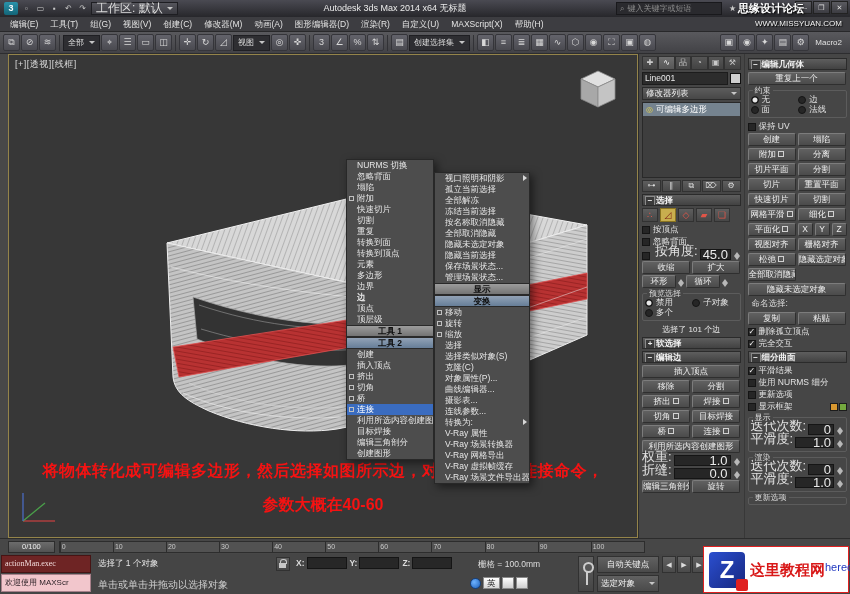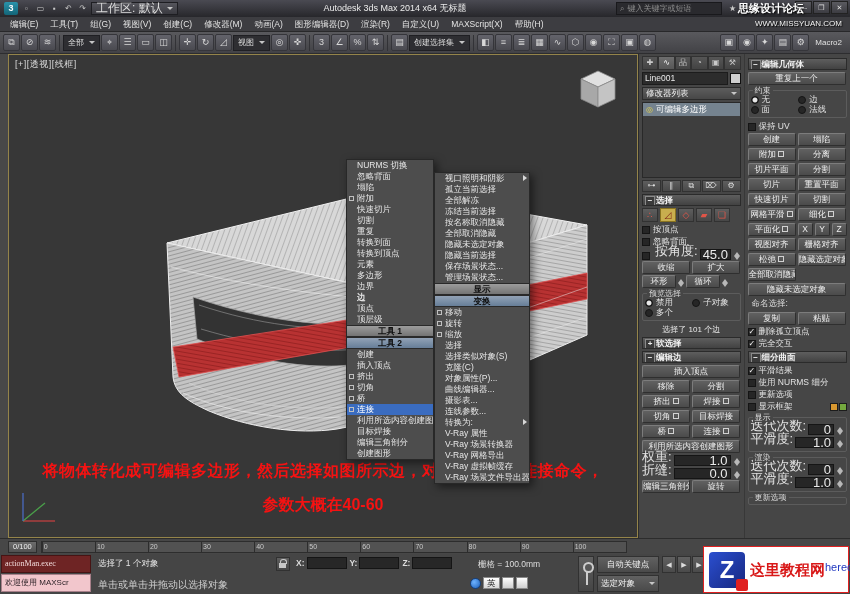--- a/index.html
+++ b/index.html
@@ -105,21 +105,21 @@
 .named{font-size:8.5px;color:#ddd;margin:2px 4px;}
 .swatches{display:inline-flex;gap:1px;margin-left:auto;}
 .sw1,.sw2{width:8px;height:8px;border:1px solid #1c1c1c;display:inline-block;}
 .sw1{background:#d89830;}
 .sw2{background:#74a83e;}
 .loopsrow{display:flex;gap:1px;align-items:center;margin:1px 0;}
 .loopsrow .btn{width:34px;flex:none;}
 
 
 .timeline{position:absolute;left:0;top:538px;width:100%;height:16px;background:#474747;border-top:1px solid #2c2c2c;display:flex;align-items:center;z-index:5;}
-.tl-handle{margin-left:8px;height:12px;background:linear-gradient(#6c6c6c,#525252);border:1px solid #2d2d2d;font-size:7.5px;color:#eee;line-height:10px;padding:0 4px;flex:none;}
+.tl-handle{margin-left:8px;height:12px;background:linear-gradient(#6c6c6c,#525252);border:1px solid #2d2d2d;font-size:7.5px;color:#eee;line-height:10px;padding:0 13px;flex:none;}
 .ticks{flex:none;width:586px;height:12px;margin-left:4px;background:#525252;border:1px solid #2d2d2d;display:flex;}
 .tick{flex:1;font-size:7px;color:#cacaca;border-left:1px solid #2d2d2d;padding-left:1px;line-height:10px;overflow:hidden;}
 
 
 .statusbar{position:absolute;left:0;top:554px;width:100%;height:40px;background:#454545;z-index:5;}
 .macrobox{position:absolute;left:1px;top:1px;width:90px;height:18px;background:#6e2424;border:1px solid #471414;color:#f2dcdc;font-size:8px;line-height:15px;padding:0 3px;overflow:hidden;font-family:Liberation Serif, serif;}
 .listenbox{position:absolute;left:1px;top:20px;width:90px;height:18px;background:#f2c6cc;border:1px solid #a8808a;color:#2e2328;font-size:8px;line-height:15px;padding:0 3px;overflow:hidden;}
 .statusline{position:absolute;left:98px;top:4px;font-size:8.5px;color:#e6e6e6;white-space:nowrap;}
 .promptline{position:absolute;left:98px;top:24px;font-size:10px;color:#cfcfcf;white-space:nowrap;}
 .lock{position:absolute;left:276px;top:3px;width:14px;height:14px;background:linear-gradient(#5e5e5e,#474747);border:1px solid #313131;}

